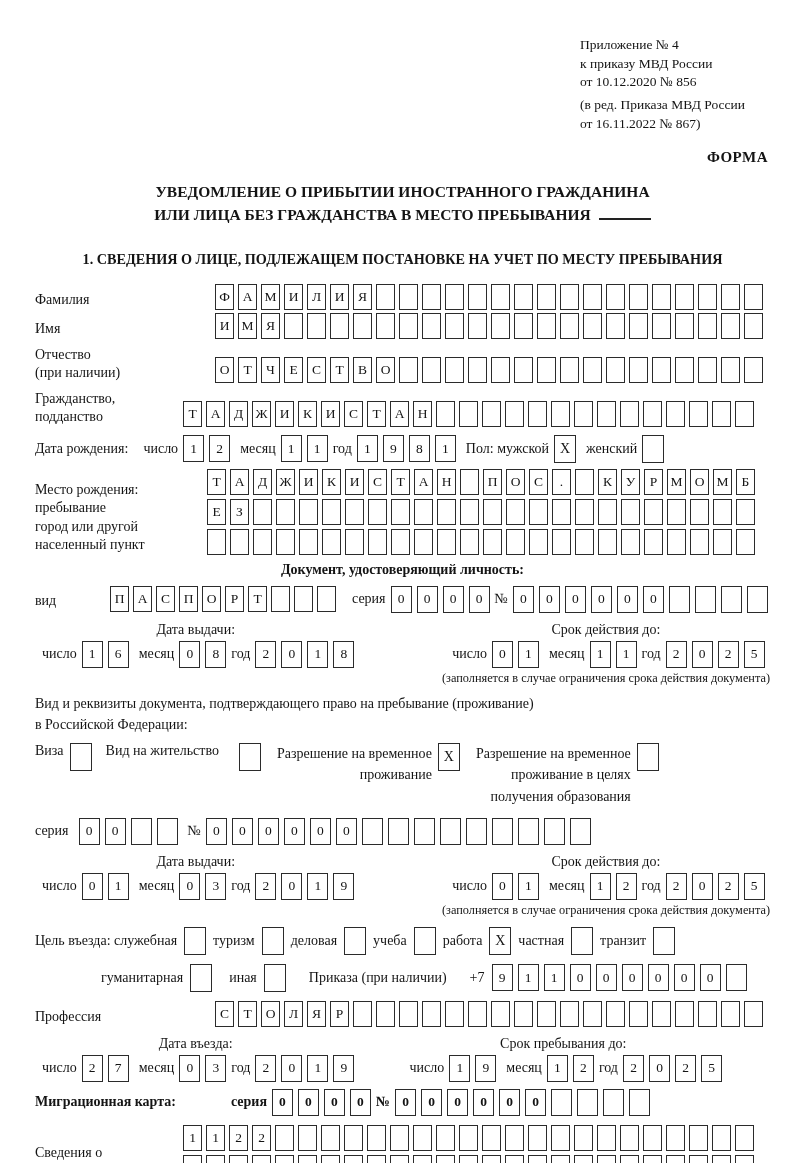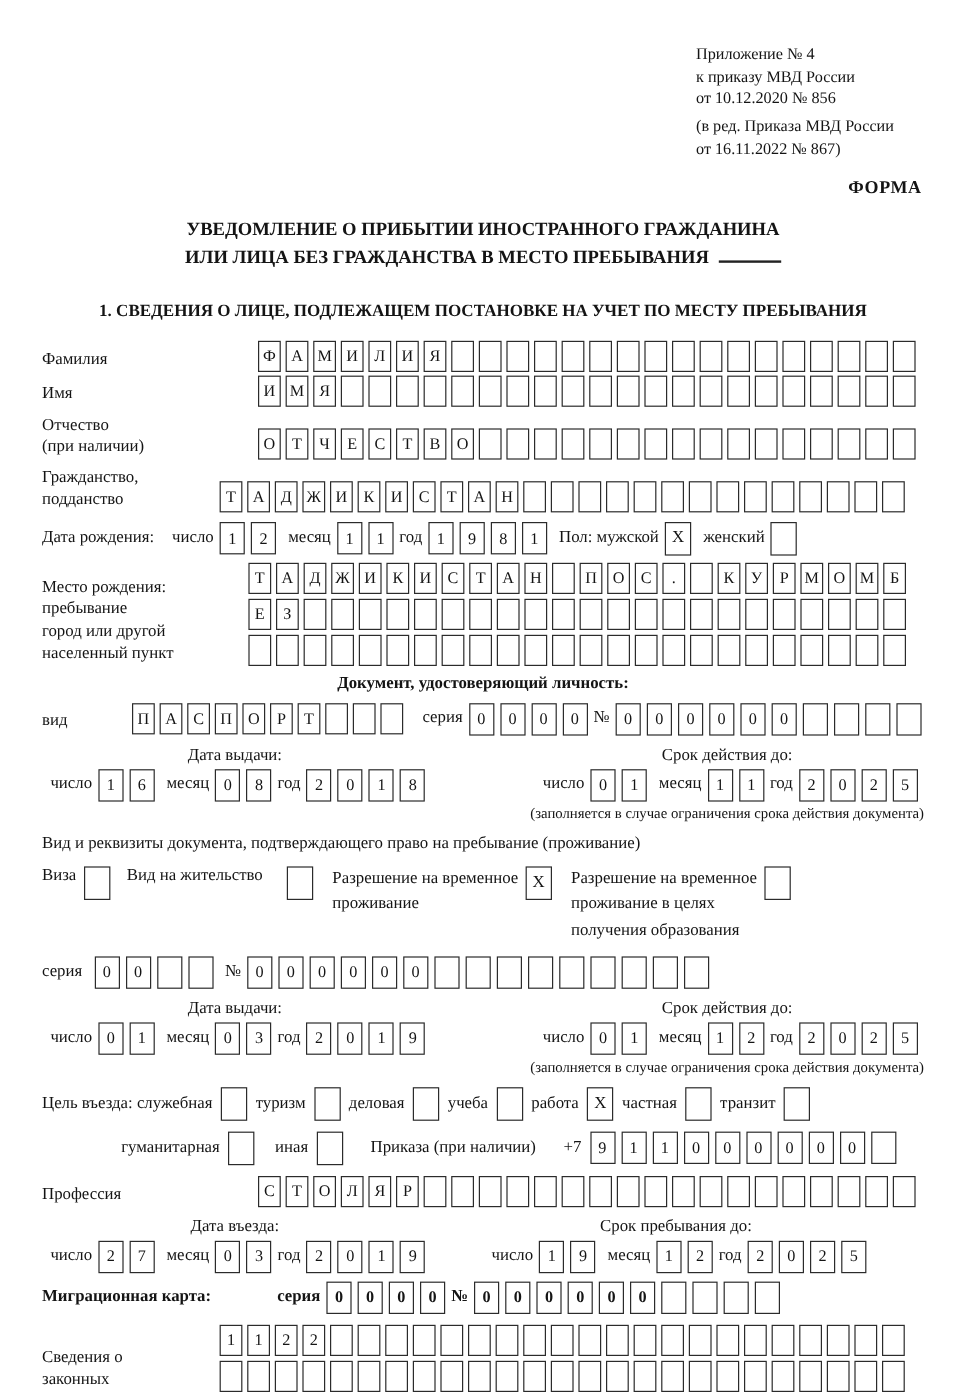--- a/index.html
+++ b/index.html
@@ -35,21 +35,21 @@
   .dates-row{display:flex;margin:9px 0 2px;}
   .date-group{display:flex;flex-direction:column;align-items:center;}
   .dg-left{margin-left:2px;}
   .dg-right{margin-left:auto;}
   .dg-right.no-note{margin-right:48px;}
   .dg-head{margin-bottom:3px;}
   .dg-fields{display:flex;align-items:center;}
   .dg-note{font-size:12.3px;white-space:nowrap;margin-top:3px;}
   .para{margin:7px 0 2px;line-height:1.5;}
   .permits-row{display:flex;align-items:flex-start;margin:8px 0 10px;}
-  .center-label{text-align:left;line-height:1.55;}
+  .center-label{text-align:right;line-height:1.55;}
   .pair{display:inline-flex;align-items:flex-start;gap:6px;}
   .pair .cells{margin-top:0;}
   .purpose-row{display:flex;align-items:center;gap:7px;margin-top:9px;flex-wrap:nowrap;}
   .purpose-row2{display:flex;align-items:center;gap:7px;margin:9px 0 9px 66px;}
   .mig-row{display:flex;align-items:center;margin:7px 0 9px;font-weight:bold;}
   .ml55{margin-left:55px;}
   .nowrap{white-space:nowrap;}
 </style>
 </head>
 <body>
@@ -401,20 +401,21 @@
               <span class="cell">2</span>
               <span class="cell">5</span>
             </span>
         </div>
         <div class="dg-note">(заполняется в случае ограничения срока действия документа)</div>
       </div>
     </div>
 
     <div class="para">
       <span class="lline">Вид и реквизиты документа, подтверждающего право на пребывание (проживание)</span>
+      <span class="lline">в Российской Федерации:</span>
     </div>
 
     <div class="permits-row">
       <span class="pair">
         <span>Виза</span>
         <span class="cells cbox">
             <span class="cell"></span>
           </span>
       </span>
       <span class="pair ml14">

